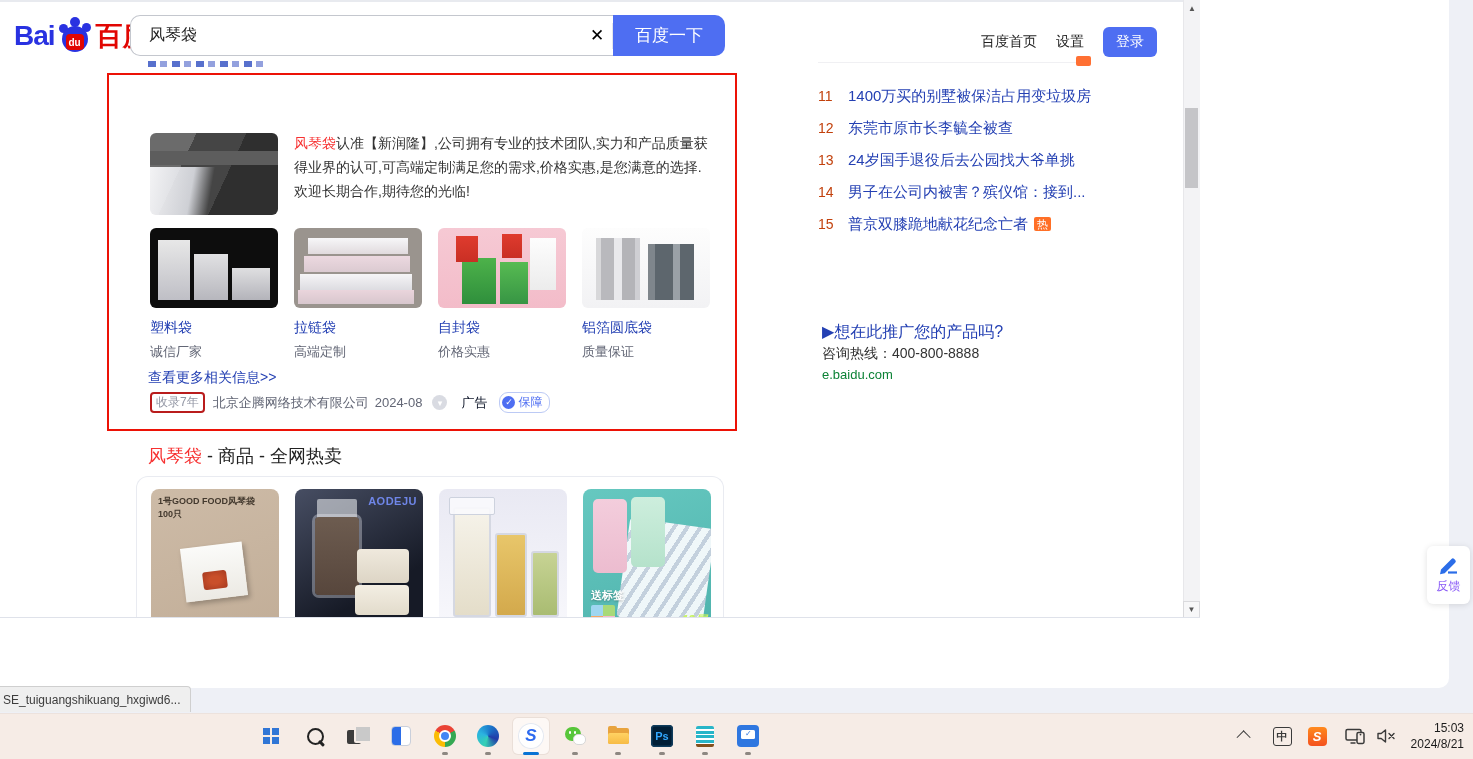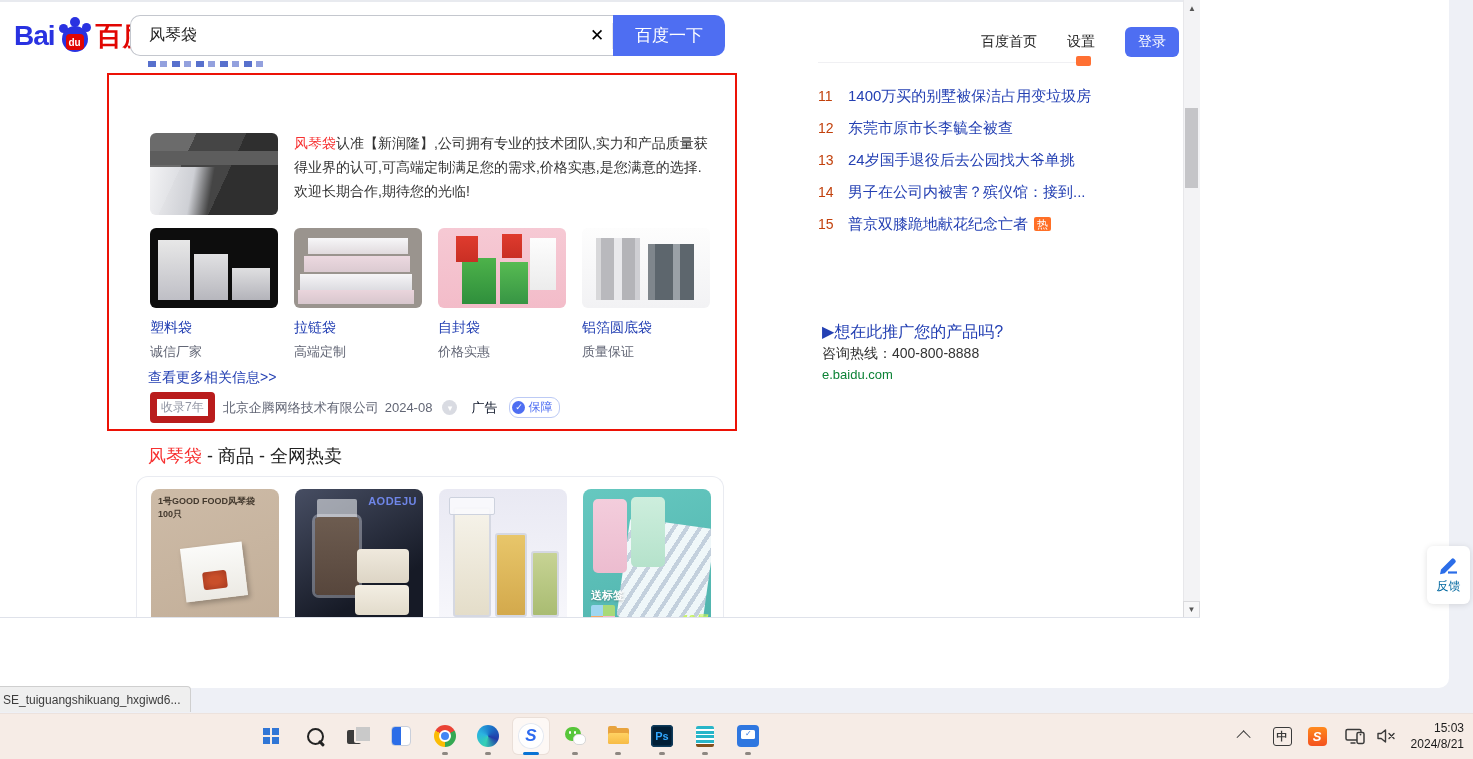--- a/index.html
+++ b/index.html
@@ -17,21 +17,21 @@
   .paw .t1{position:absolute;left:3px;top:7px;width:9px;height:9px;background:#2932e1;border-radius:50%;}
   .paw .t2{position:absolute;left:14px;top:0;width:10px;height:10px;background:#2932e1;border-radius:50%;}
   .paw .t3{position:absolute;left:26px;top:6px;width:9px;height:9px;background:#2932e1;border-radius:50%;}
   .paw .du{position:absolute;left:10px;top:17px;width:18px;height:16px;background:#e10602;border-radius:4px;color:#fff;font-size:10px;font-weight:700;display:flex;align-items:center;justify-content:center;}
   .logo .cn{color:#e10602;font-size:27px;font-weight:700;margin-left:1px;}
   .searchbox{position:absolute;left:130px;top:15px;width:483px;height:41px;border:1px solid #c4c7ce;border-right:none;border-radius:10px 0 0 10px;background:#fff;box-sizing:border-box;display:flex;align-items:center;}
   .searchbox input{border:none;outline:none;flex:1;margin-left:16px;font-size:16px;color:#222;font-family:inherit;background:transparent;}
   .clearx{width:30px;text-align:center;color:#9aab8;font-size:17px;cursor:pointer;}
   .sdiv{width:1px;height:26px;background:#e4e6eb;margin-right:0;}
   .sbtn{position:absolute;left:613px;top:15px;width:112px;height:41px;background:#4e6ef2;border:none;border-radius:0 10px 10px 0;color:#fff;font-size:17px;cursor:pointer;font-family:inherit;}
-  .topnav{position:absolute;top:27px;left:981px;display:flex;align-items:center;gap:30px;font-size:14px;color:#1f1f1f;}
+  .topnav{position:absolute;top:27px;left:981px;display:flex;align-items:center;gap:19px;font-size:14px;color:#1f1f1f;}
   .topnav .lnk{cursor:pointer;}
   .loginbtn{background:#4e6ef2;color:#fff;border-radius:6px;padding:6px 13px;font-size:14px;cursor:pointer;}
   
   .clipfrag{position:absolute;left:148px;top:61px;width:118px;height:6px;background:repeating-linear-gradient(90deg,#3a57c4 0 8px,transparent 8px 12px,#8090d8 12px 19px,transparent 19px 24px);opacity:.85;}
   
   .redbox{position:absolute;left:107px;top:73px;width:630px;height:358px;border:2px solid #ec1206;box-sizing:border-box;pointer-events:none;}
   
   .adtitle{position:absolute;left:148px;top:96px;font-size:19px;text-decoration:underline;cursor:pointer;}
   .adtitle .hl{color:#f73131;}
   .adtitle .rest{color:#2440b3;}
@@ -62,21 +62,21 @@
     linear-gradient(#57bb52,#379544) 62px 34px/28px 42px no-repeat,
     linear-gradient(#f6c9d4,#f3bcc9) 0 0/128px 80px no-repeat,#f6c9d4;}
   .t-drum{left:582px;background:
     linear-gradient(90deg,#d8d8da 0 12%,#b9b9bd 12% 40%,#e9e9ec 40% 60%,#b4b4b8 60% 88%,#cfcfd3 88%) 14px 10px/44px 62px no-repeat,
     linear-gradient(90deg,#7f868c 0 15%,#5d666d 15% 55%,#9aa1a7 55% 70%,#5d666d 70%) 66px 16px/46px 56px no-repeat,
     linear-gradient(#fdfdfd,#f2f2f4) 0 0/128px 80px no-repeat,#fdfdfd;}
   .plabel{position:absolute;top:319px;font-size:14px;color:#2440b3;cursor:pointer;}
   .psub{position:absolute;top:343px;font-size:13px;color:#626675;}
   .morelink{position:absolute;left:148px;top:369px;font-size:14px;color:#2440b3;cursor:pointer;}
   .metarow{position:absolute;left:150px;top:392px;display:flex;align-items:center;font-size:13px;color:#9195a3;}
-  .agebadge{border:7px solid #b91c1c;border-radius:4px;padding:0 4px;font-size:12px;line-height:17px;color:#9195a3;margin-right:8px;}
+  .agebadge{border:2px solid #b91c1c;border-radius:4px;padding:0 4px;font-size:12px;line-height:17px;color:#9195a3;margin-right:8px;}
   .metasrc{color:#626675;margin-right:6px;}
   .metadate{color:#626675;margin-right:10px;}
   .metadrop{width:15px;height:15px;border-radius:50%;background:#d9dbe2;color:#fff;font-size:9px;display:flex;align-items:center;justify-content:center;margin-right:14px;cursor:pointer;}
   .adlabel{margin-right:12px;color:#0f172a;}
   .gbadge{display:inline-flex;align-items:center;border:1px solid #bcCadf;border:1px solid #bccaf5;border-radius:9px;padding:1px 7px 1px 2px;color:#4e6ef2;font-size:12px;background:#fff;}
   .gcheck{width:13px;height:13px;border-radius:50%;background:#4e6ef2;color:#fff;font-size:9px;line-height:13px;text-align:center;margin-right:3px;}
   
   .shophead{position:absolute;left:148px;top:444px;font-size:18px;color:#222;}
   .shophead .hl{color:#f73131;}
   .shopcard{position:absolute;left:136px;top:476px;width:588px;height:142px;background:#fff;border:1px solid #e9ebf1;border-bottom:none;border-radius:12px 12px 0 0;box-sizing:border-box;overflow:hidden;}
@@ -116,21 +116,21 @@
   .promo-s{position:absolute;left:822px;top:367px;font-size:13px;color:#0b8235;cursor:pointer;}
   
   .sb-track{position:absolute;left:1183px;top:0;width:17px;height:618px;background:#f3f3f5;border-left:1px solid #e7e7ea;box-sizing:border-box;}
   .sb-up{position:absolute;left:1184px;top:2px;width:16px;height:14px;color:#555;font-size:8px;text-align:center;line-height:14px;cursor:pointer;}
   .sb-thumb{position:absolute;left:1185px;top:108px;width:13px;height:80px;background:#c5c5c8;cursor:pointer;}
   .sb-down{position:absolute;left:1183px;top:601px;width:17px;height:17px;background:#f7f7f8;border:1px solid #dadadd;box-sizing:border-box;color:#555;font-size:8px;text-align:center;line-height:15px;cursor:pointer;}
   
   .statusbar{position:absolute;left:0;top:686px;height:25px;background:#efefef;border:1px solid #cfcfcf;border-left:none;border-bottom:none;border-top-right-radius:4px;display:flex;align-items:center;padding:0 10px 0 3px;font-size:12px;color:#3c3c3c;}
   
   .fbcard{position:absolute;left:1427px;top:546px;width:43px;height:58px;background:#fff;border-radius:6px;box-shadow:0 1px 6px rgba(0,0,0,.12);display:flex;flex-direction:column;align-items:center;justify-content:center;gap:3px;cursor:pointer;}
-  .fbcard .lbl{font-size:12px;color:#0369a1;}
+  .fbcard .lbl{font-size:12px;color:#8b5cf6;}
   
   .taskbar{position:absolute;left:0;top:713px;width:1473px;height:46px;background:#f6ece6;border-top:1px solid rgba(0,0,0,.04);}
   .tkbtn{position:absolute;top:718px;width:36px;height:36px;display:flex;align-items:center;justify-content:center;cursor:pointer;border-radius:5px;}
   .tkbtn.active{background:#fdf8f5;box-shadow:0 0 0 1px #eadfd8;}
   .ind{position:absolute;top:752px;width:6px;height:3px;border-radius:2px;background:#8d8781;}
   .ind.blue{width:16px;background:#0873d4;}
   .win4{position:relative;width:16px;height:16px;}
   .win4 i{position:absolute;width:7px;height:7px;background:#3076d6;}
   .win4 i:nth-child(2){left:9px;}
   .win4 i:nth-child(3){top:9px;}

